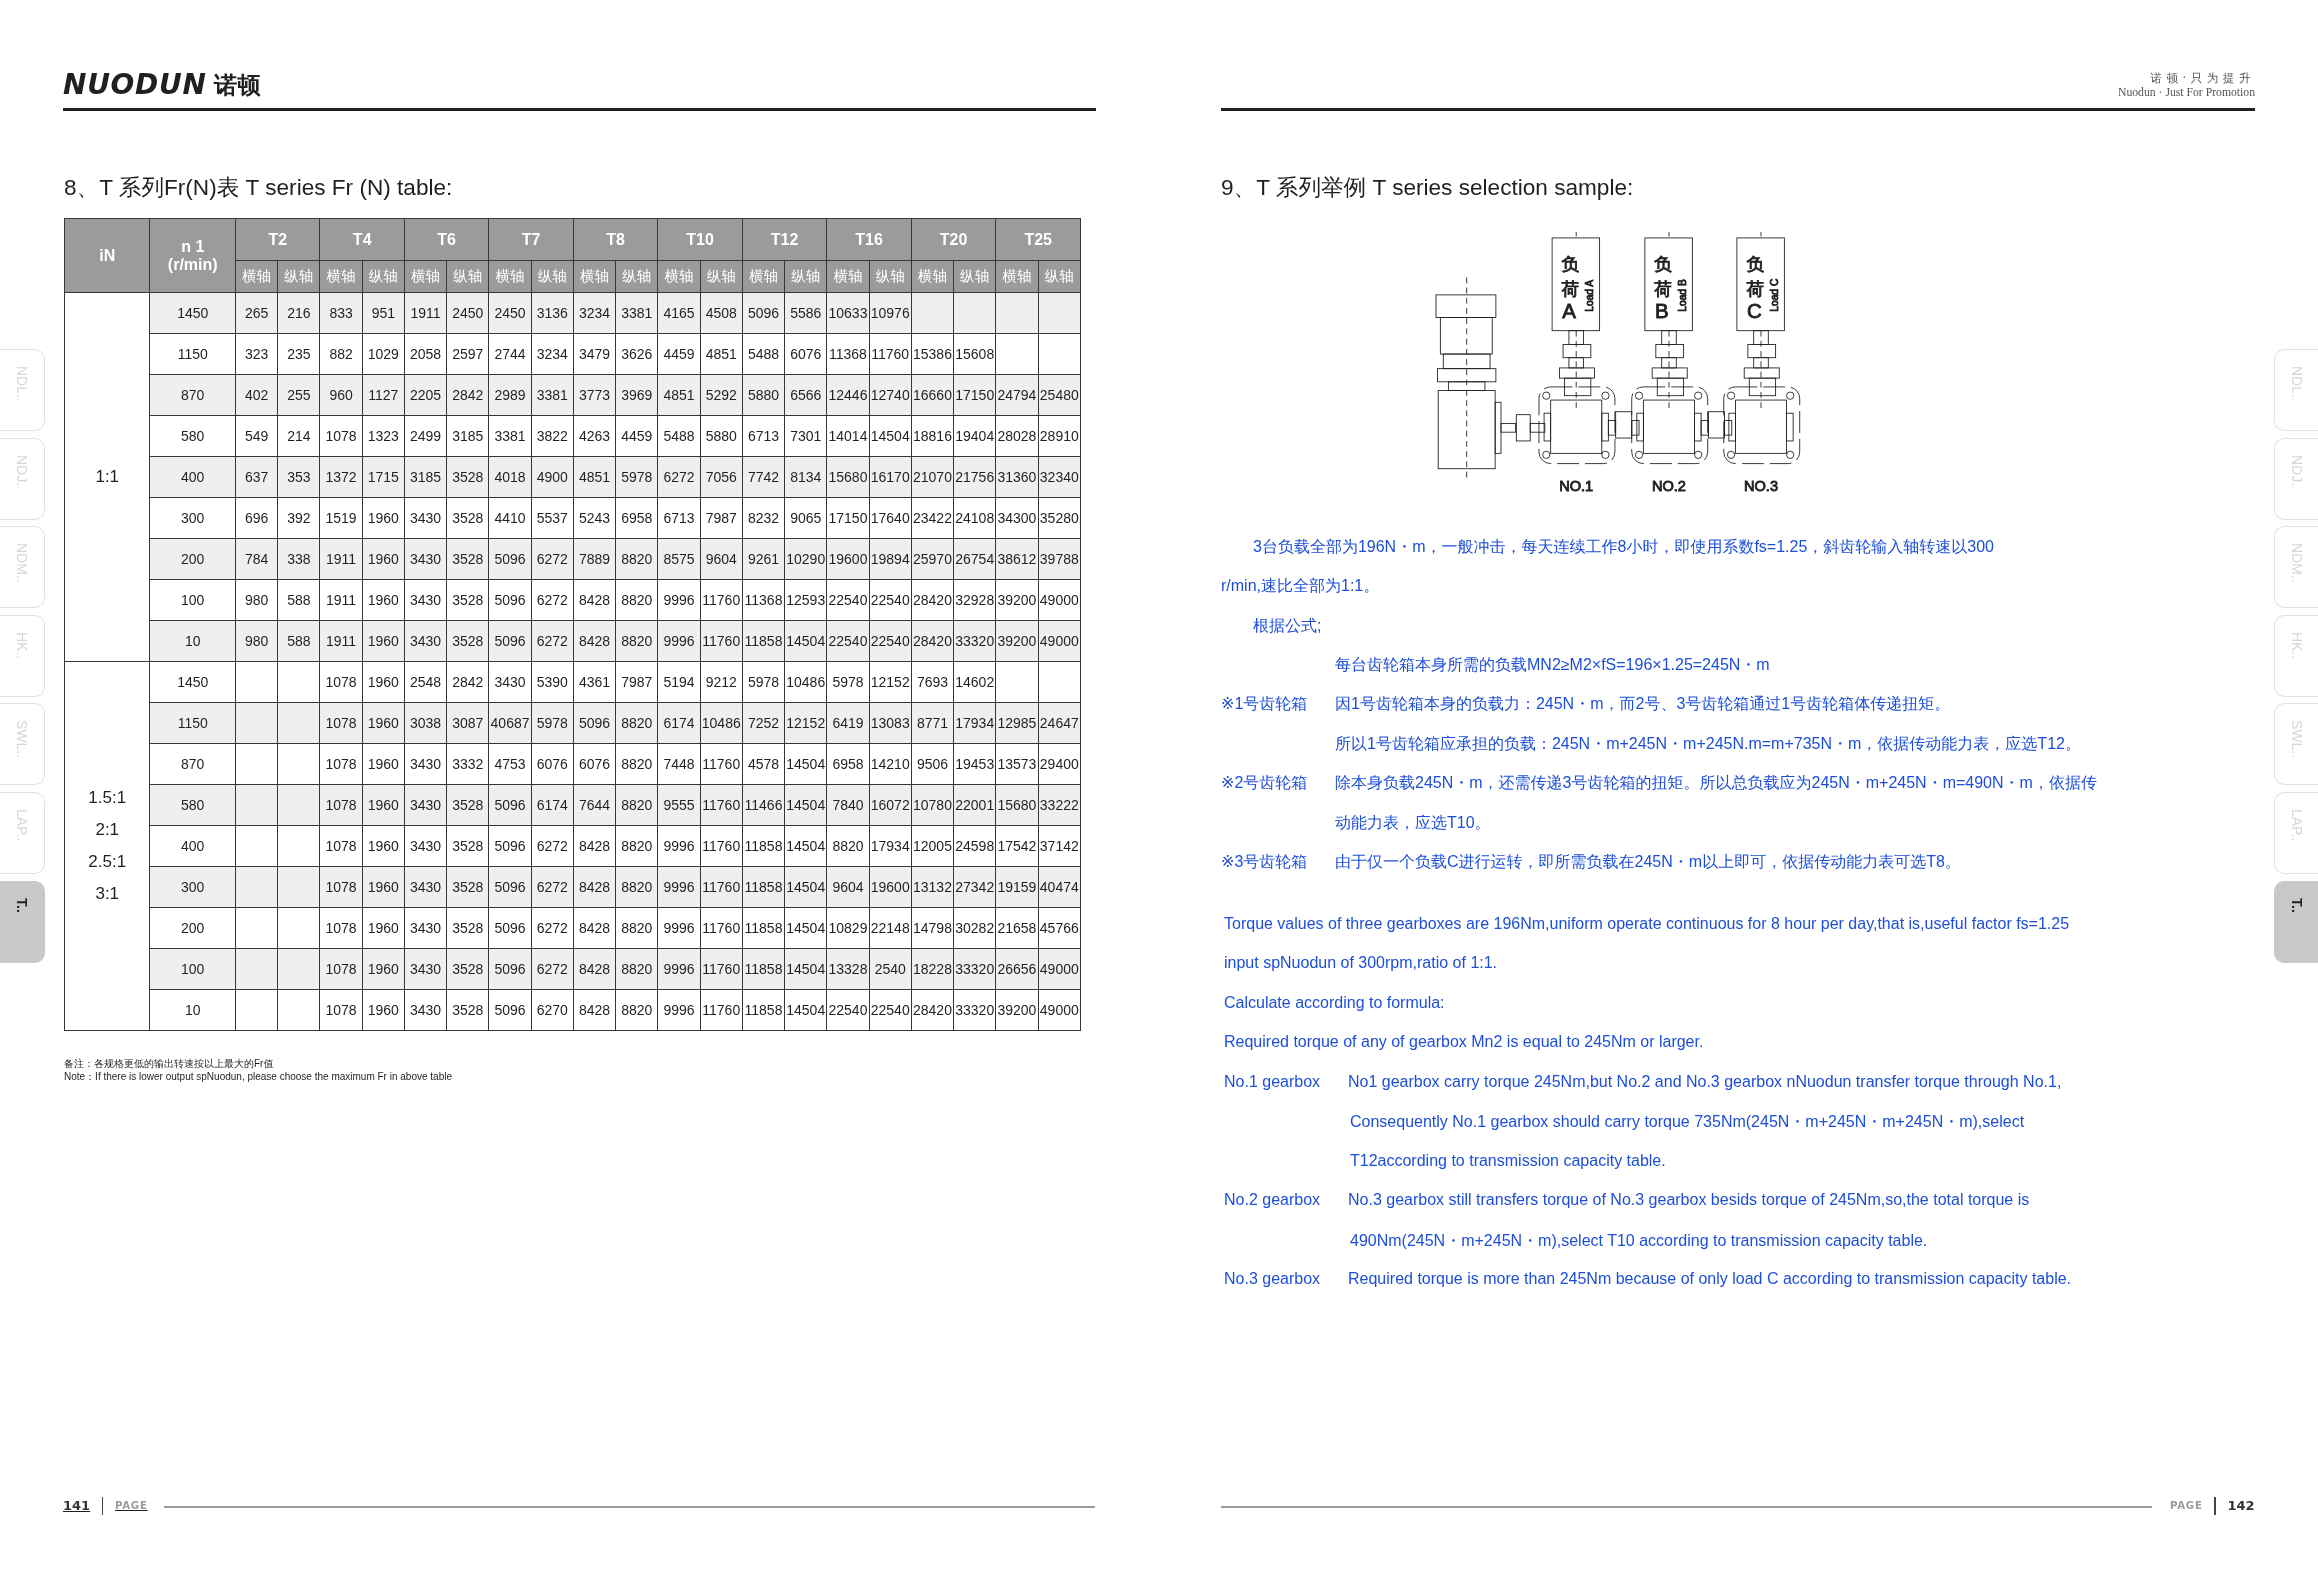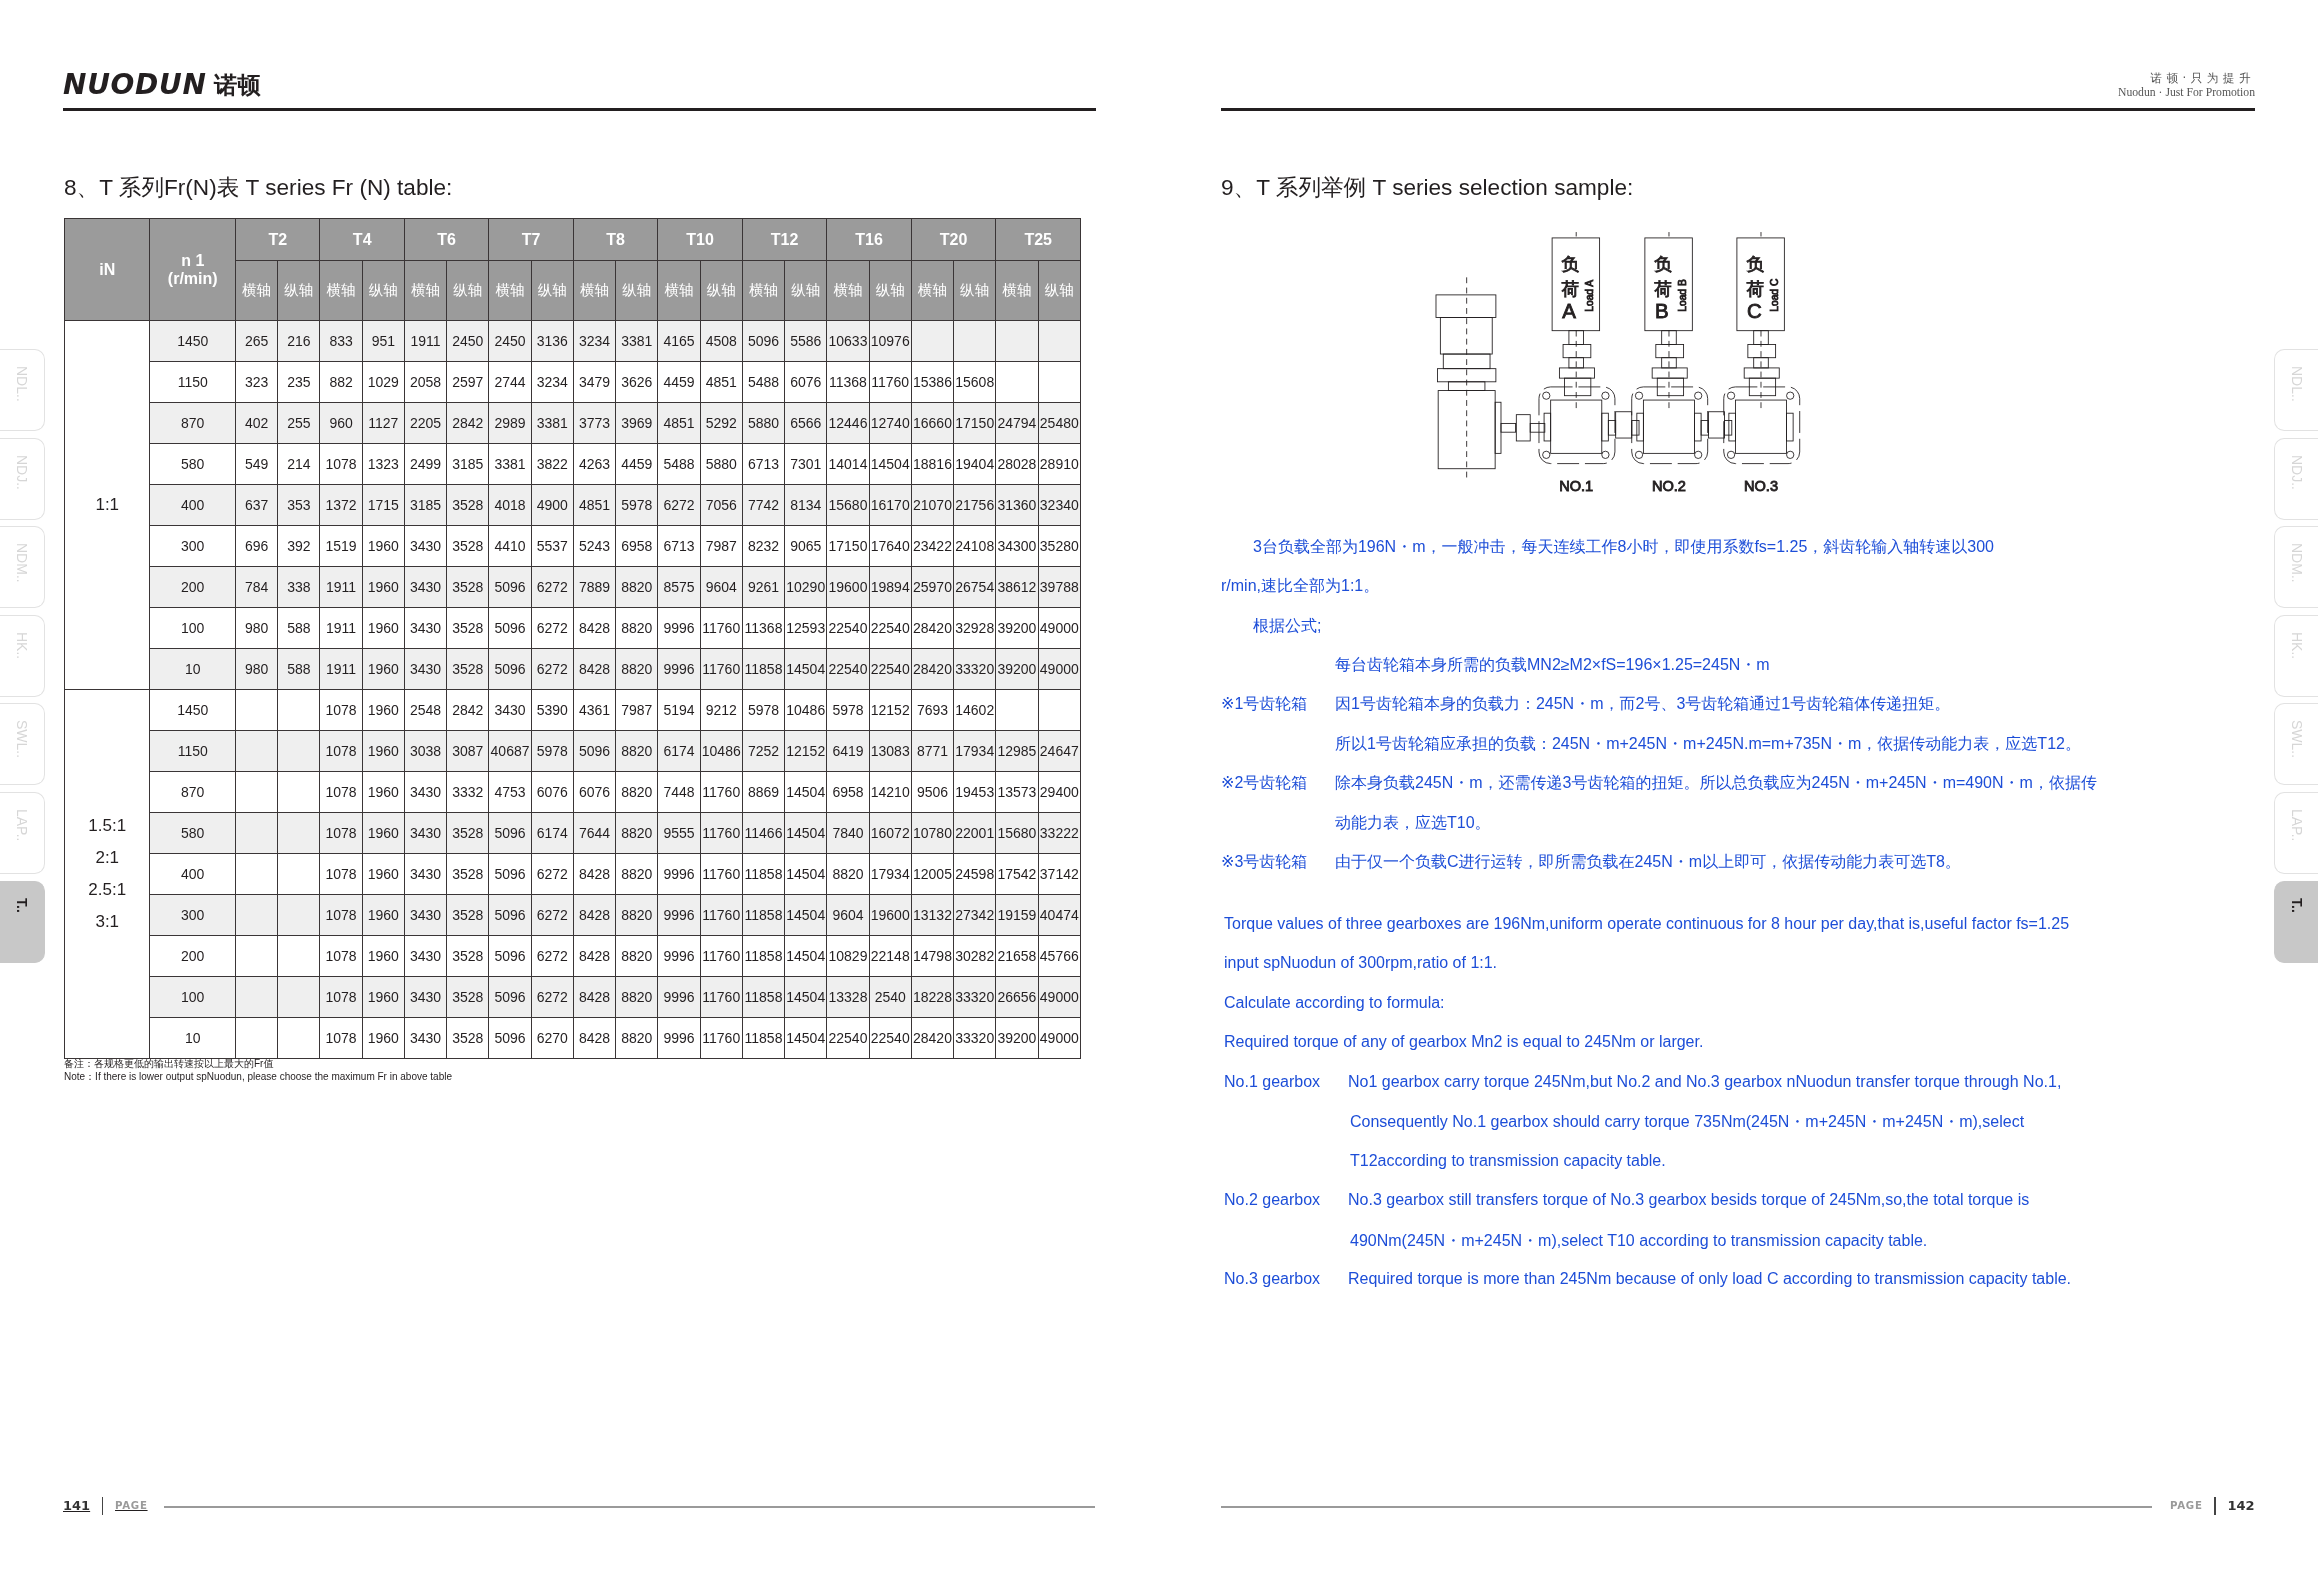--- a/index.html
+++ b/index.html
@@ -18,21 +18,21 @@
 
   .section-title { position: absolute; font-size: 22.6px; color: #231f20; white-space: nowrap; }
   #title-left { left: 64px; top: 172px; }
   #title-right { left: 1221px; top: 172px; }
 
   
   table.fr { position: absolute; left: 64px; top: 218px; width: 1017px; border-collapse: collapse; table-layout: fixed; }
   table.fr td, table.fr th { border: 1.5px solid #3a3536; text-align: center; vertical-align: middle; font-size: 14px; color: #231f20; white-space: nowrap; overflow: hidden; font-weight: normal; }
   table.fr thead th { background: #9b9b9b; color: #ffffff; }
   table.fr thead tr.h1 th { height: 42px; font-size: 16px; font-weight: bold; }
-  table.fr thead tr.h2 th { height: 60px; font-size: 14.6px; }
+  table.fr thead tr.h2 th { height: 32px; font-size: 14.6px; }
   table.fr thead th.in-head { font-size: 16px; font-weight: bold; }
   table.fr thead th.n1-head { font-size: 14.6px; font-weight: bold; line-height: 17.5px; }
   table.fr tbody tr.g1 td { height: 41px; }
   table.fr tbody tr.g2 td { height: 41px; }
   table.fr tbody tr.shade td.v { background: #efefef; }
   table.fr tbody tr.shade td.n1 { background: #efefef; }
   table.fr td.ratio { background: #ffffff !important; font-size: 17px; line-height: 32px; }
   table.fr td.n1 { font-size: 14px; }
 
   .note { position: absolute; left: 64px; top: 1057px; font-size: 10px; line-height: 13px; color: #231f20; }
@@ -396,21 +396,21 @@
         <td class="v">1078</td>
         <td class="v">1960</td>
         <td class="v">3430</td>
         <td class="v">3332</td>
         <td class="v">4753</td>
         <td class="v">6076</td>
         <td class="v">6076</td>
         <td class="v">8820</td>
         <td class="v">7448</td>
         <td class="v">11760</td>
-        <td class="v">8869</td>
+        <td class="v">4578</td>
         <td class="v">14504</td>
         <td class="v">6958</td>
         <td class="v">14210</td>
         <td class="v">9506</td>
         <td class="v">19453</td>
         <td class="v">13573</td>
         <td class="v">29400</td>
       </tr>
       <tr class="g2 shade">
         <td class="n1">580</td>

